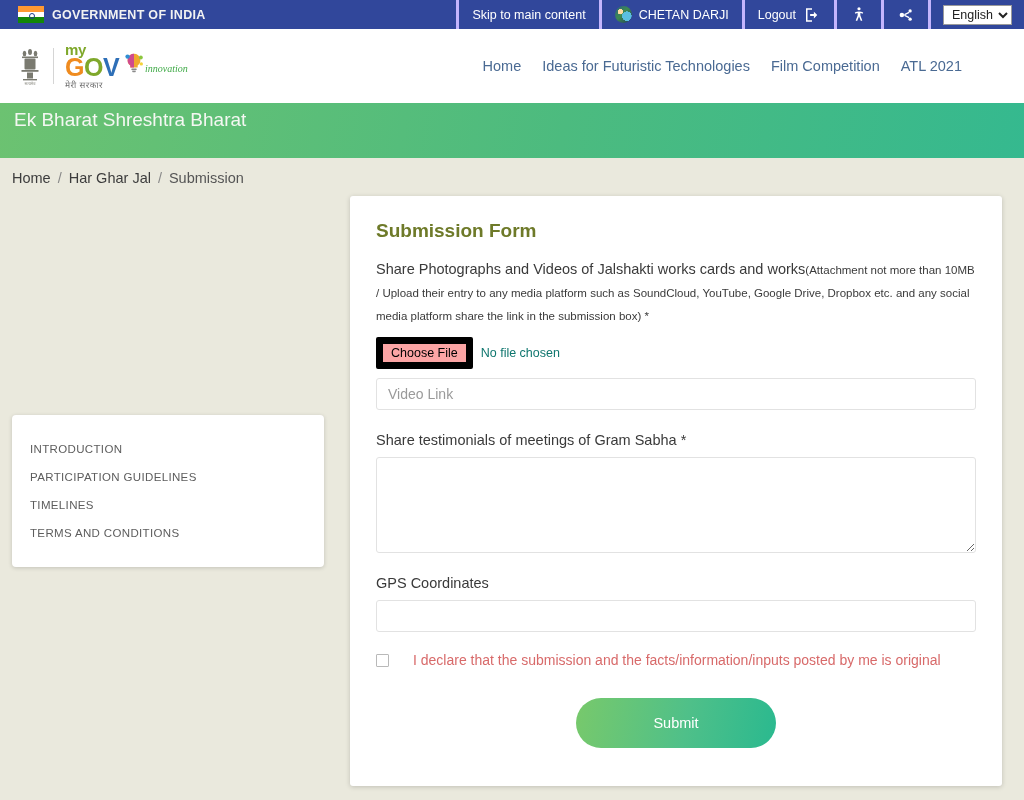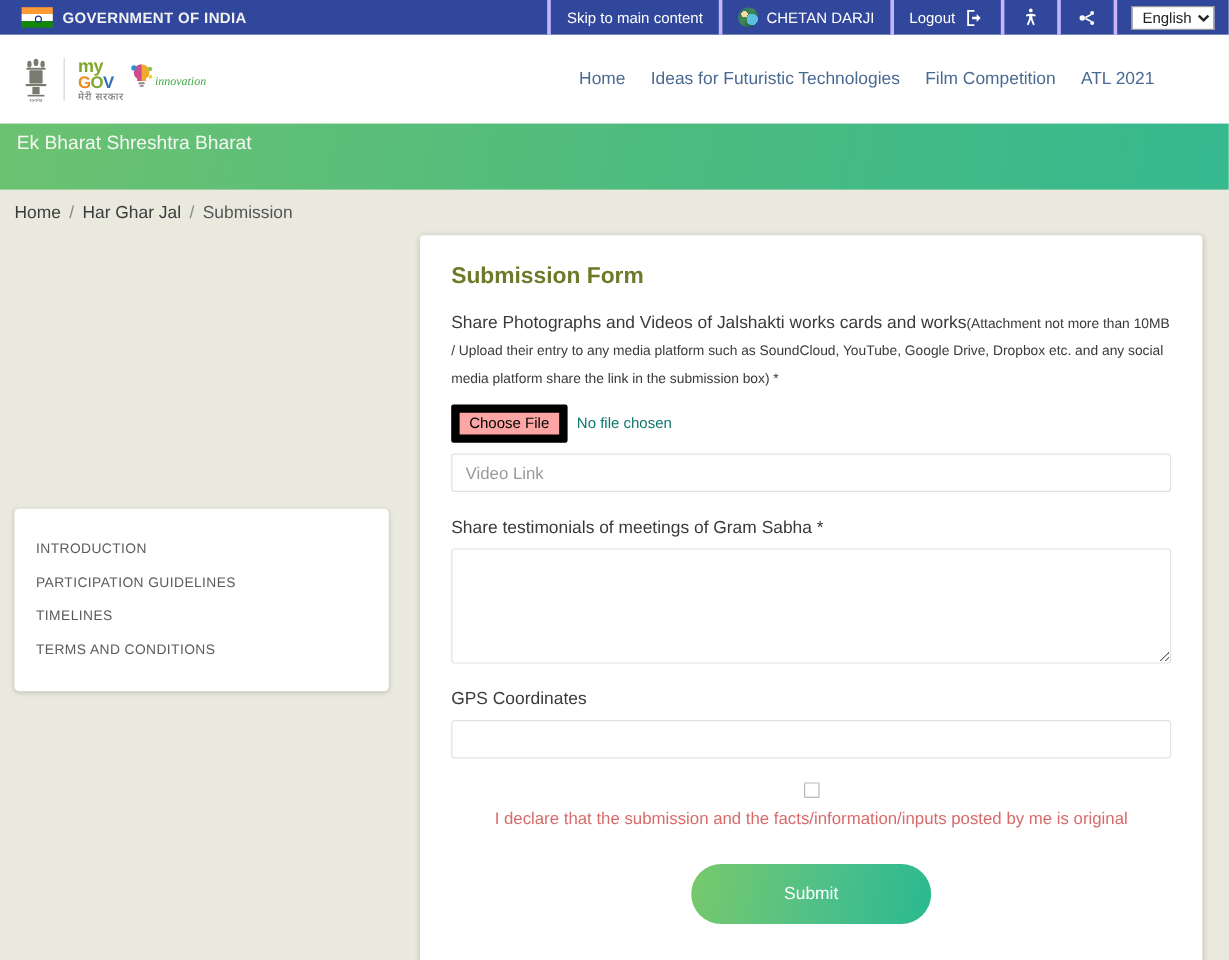--- a/index.html
+++ b/index.html
@@ -122,21 +122,21 @@
     align-items: center;
     gap: 4px;
   }
   .mygov-text { line-height: 1; }
   .mygov-my {
     font-size: 15px; font-weight: bold;
     color: #7fa82b; letter-spacing: -.4px;
     display: block; margin-bottom: -2px;
   }
   .mygov-gov {
-    font-size: 14px; font-weight: bold;
+    font-size: 25px; font-weight: bold;
     letter-spacing: -.5px;
     display: block;
   }
   .mygov-gov .g1 { color: #ef8b1f; }
   .mygov-gov .g2 { color: #7fa82b; }
   .mygov-gov .g3 { color: #2e6fb7; }
   .mygov-hi {
     font-size: 8.5px; color: #6d6d6d;
     display: block; margin-top: 1px; letter-spacing: .5px;
   }
@@ -170,21 +170,21 @@
   }
 
   
   .banner {
     height: 55px;
     background: linear-gradient(100deg, #6cc271 0%, #4cbb7f 55%, #35b98f 100%);
     color: #ffffff;
     padding: 7px 0 0 14px;
   }
   .banner-line1 {
-    font-size: 16px;
+    font-size: 19px;
     line-height: 20px;
     color: #f4f7f2;
   }
   .banner-line2 {
     font-size: 15.5px;
     line-height: 21px;
     color: #ffffff;
   }
 
   
@@ -304,23 +304,22 @@
     color: #333;
     padding: 7px 11px;
     outline: none;
     resize: vertical;
     display: block;
     background: #fff;
   }
   .declare-row {
     display: flex;
     align-items: center;
-    gap: 9px;
+    gap: 24px;
     margin-top: 20px;
-    flex-direction: column;
   }
   .declare-box {
     width: 13px; height: 13px;
     border: 1px solid #b9b9b9;
     background: #fff;
     border-radius: 1px;
     flex: 0 0 auto;
     cursor: pointer;
   }
   .declare-text {

